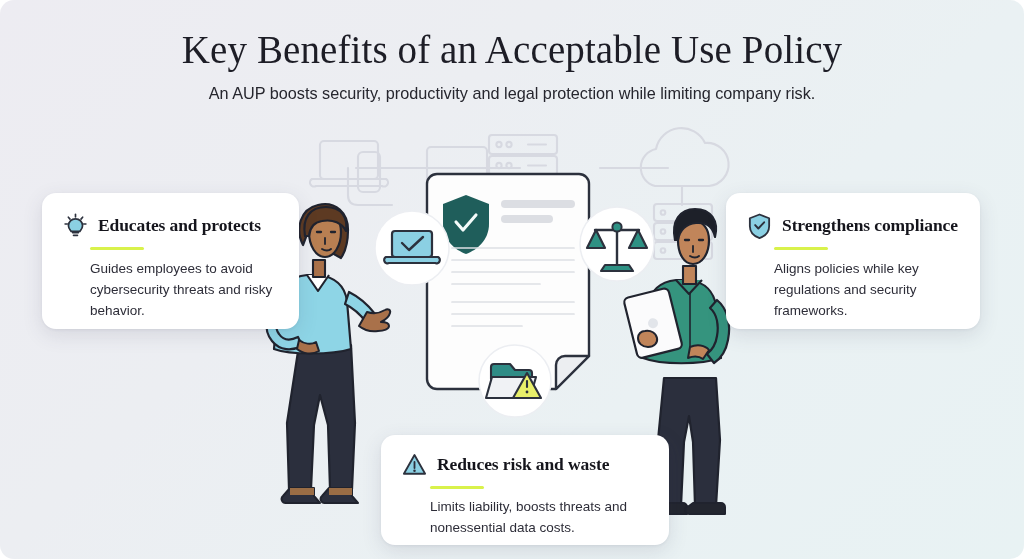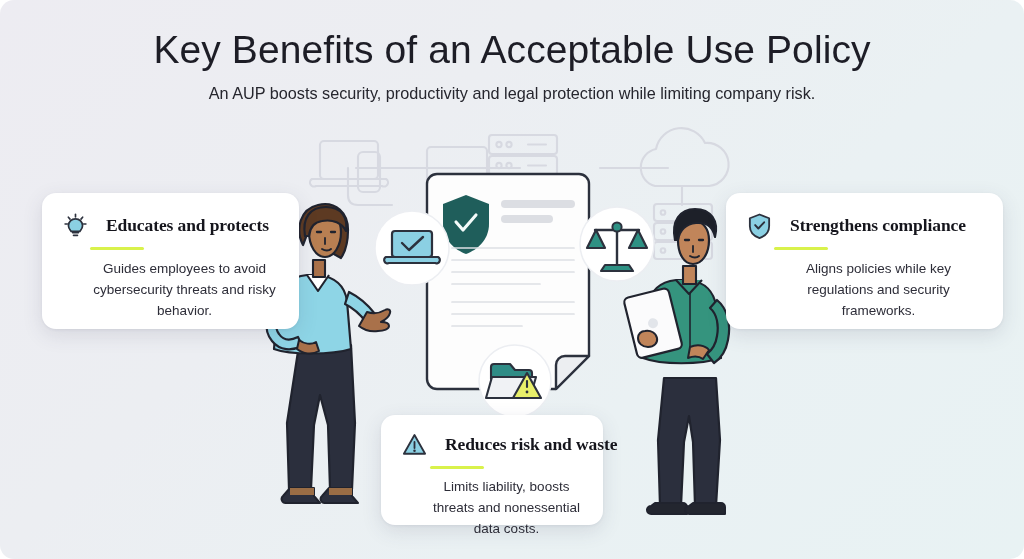--- a/index.html
+++ b/index.html
@@ -10,57 +10,57 @@
   }
   #canvas{
     position:relative;width:1024px;height:559px;
     background:linear-gradient(135deg,#edecf2 0%,#eceef2 35%,#eaf1f3 65%,#e8f2f3 100%);
     border-radius:14px;overflow:hidden;
   }
   
   .header{position:absolute;top:0;left:0;width:1024px;text-align:center;}
   .title{
     margin:0;padding-top:28px;
-    font-family:Liberation Sans, sans-serif;
+    font-family:Liberation Serif, serif;
     font-size:39px;line-height:1.12;font-weight:400;
     color:#1d1d26;letter-spacing:.1px;
   }
   .subtitle{
     margin:0;padding-top:12px;
     font-family:"Liberation Sans", sans-serif;
     font-size:17px;font-weight:400;color:#26262e;
     transform:scaleX(.955);
   }
   
   .bgnet{position:absolute;left:0;top:0;width:1024px;height:559px;}
   
   .art{position:absolute;left:0;top:0;width:1024px;height:559px;}
   
   .card{
     position:absolute;background:#ffffff;border-radius:14px;
     box-shadow:0 6px 20px rgba(60,62,90,.13), 0 1px 3px rgba(60,62,90,.07);
   }
   .card-left{left:42px;top:193px;width:257px;height:136px;}
-  .card-right{left:726px;top:193px;width:277px;height:136px;}
-  .card-bottom{left:381px;top:415px;width:222px;height:110px;}
-  .card-head{display:flex;align-items:center;gap:17px;padding:19px 20px 0 20px;}
+  .card-right{left:726px;top:193px;width:254px;height:136px;}
+  .card-bottom{left:381px;top:435px;width:288px;height:110px;}
+  .card-head{display:flex;align-items:center;gap:9px;padding:19px 20px 0 20px;}
   .card-bottom .card-head{padding-top:16px;}
   .card-title{
     font-family:"Liberation Serif", serif;
     font-weight:700;font-size:17.5px;color:#15151c;
     white-space:nowrap;letter-spacing:-.1px;
   }
   .accent{
     height:3px;width:54px;background:#d9f24b;border-radius:2px;
     margin:8px 0 0 48px;
   }
   .card-bottom .accent{margin-left:49px;}
   .card-body{
     margin:9px 20px 0 48px;
-    font-size:13.5px;line-height:1.55;color:#2d2d38;text-align:center;
+    font-size:13.5px;line-height:1.55;color:#2d2d38;
   }
   .card-bottom .card-body{margin-left:49px;margin-top:8px;}
   .ic{width:27px;height:27px;flex:0 0 27px;display:block;}
 </style>
 </head>
 <body>
 
 <div id="canvas">
 
   <svg class="bgnet" viewBox="0 0 1024 559">

